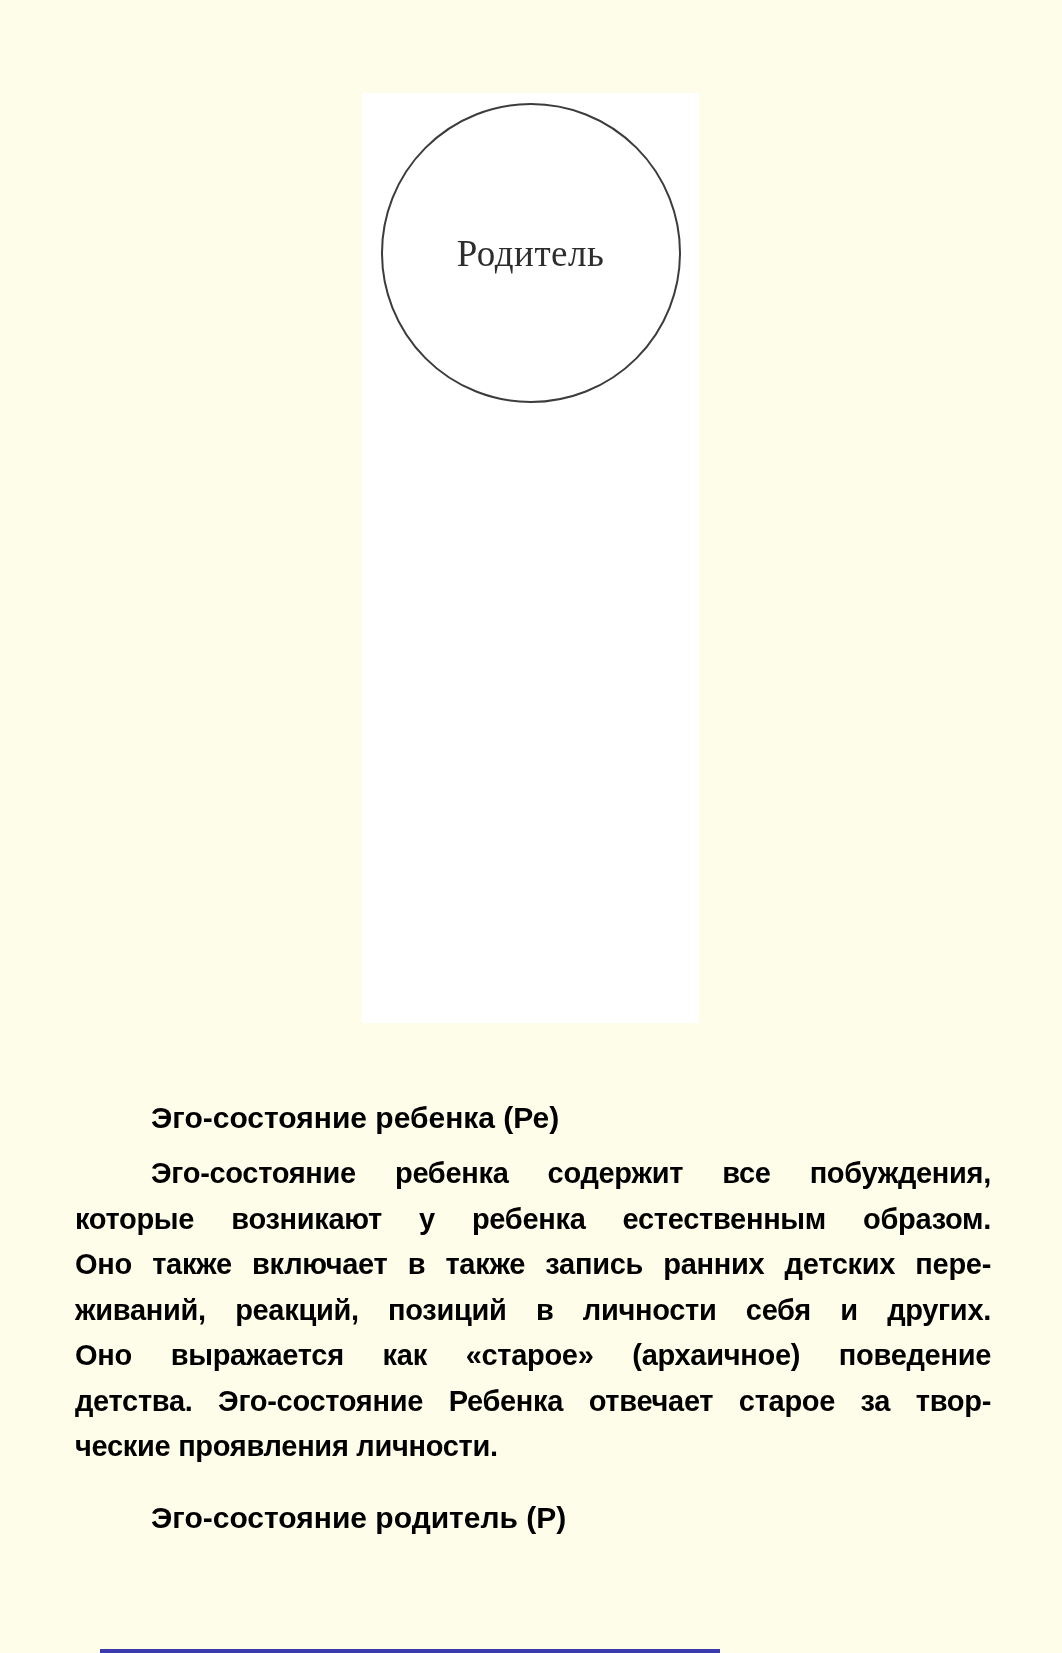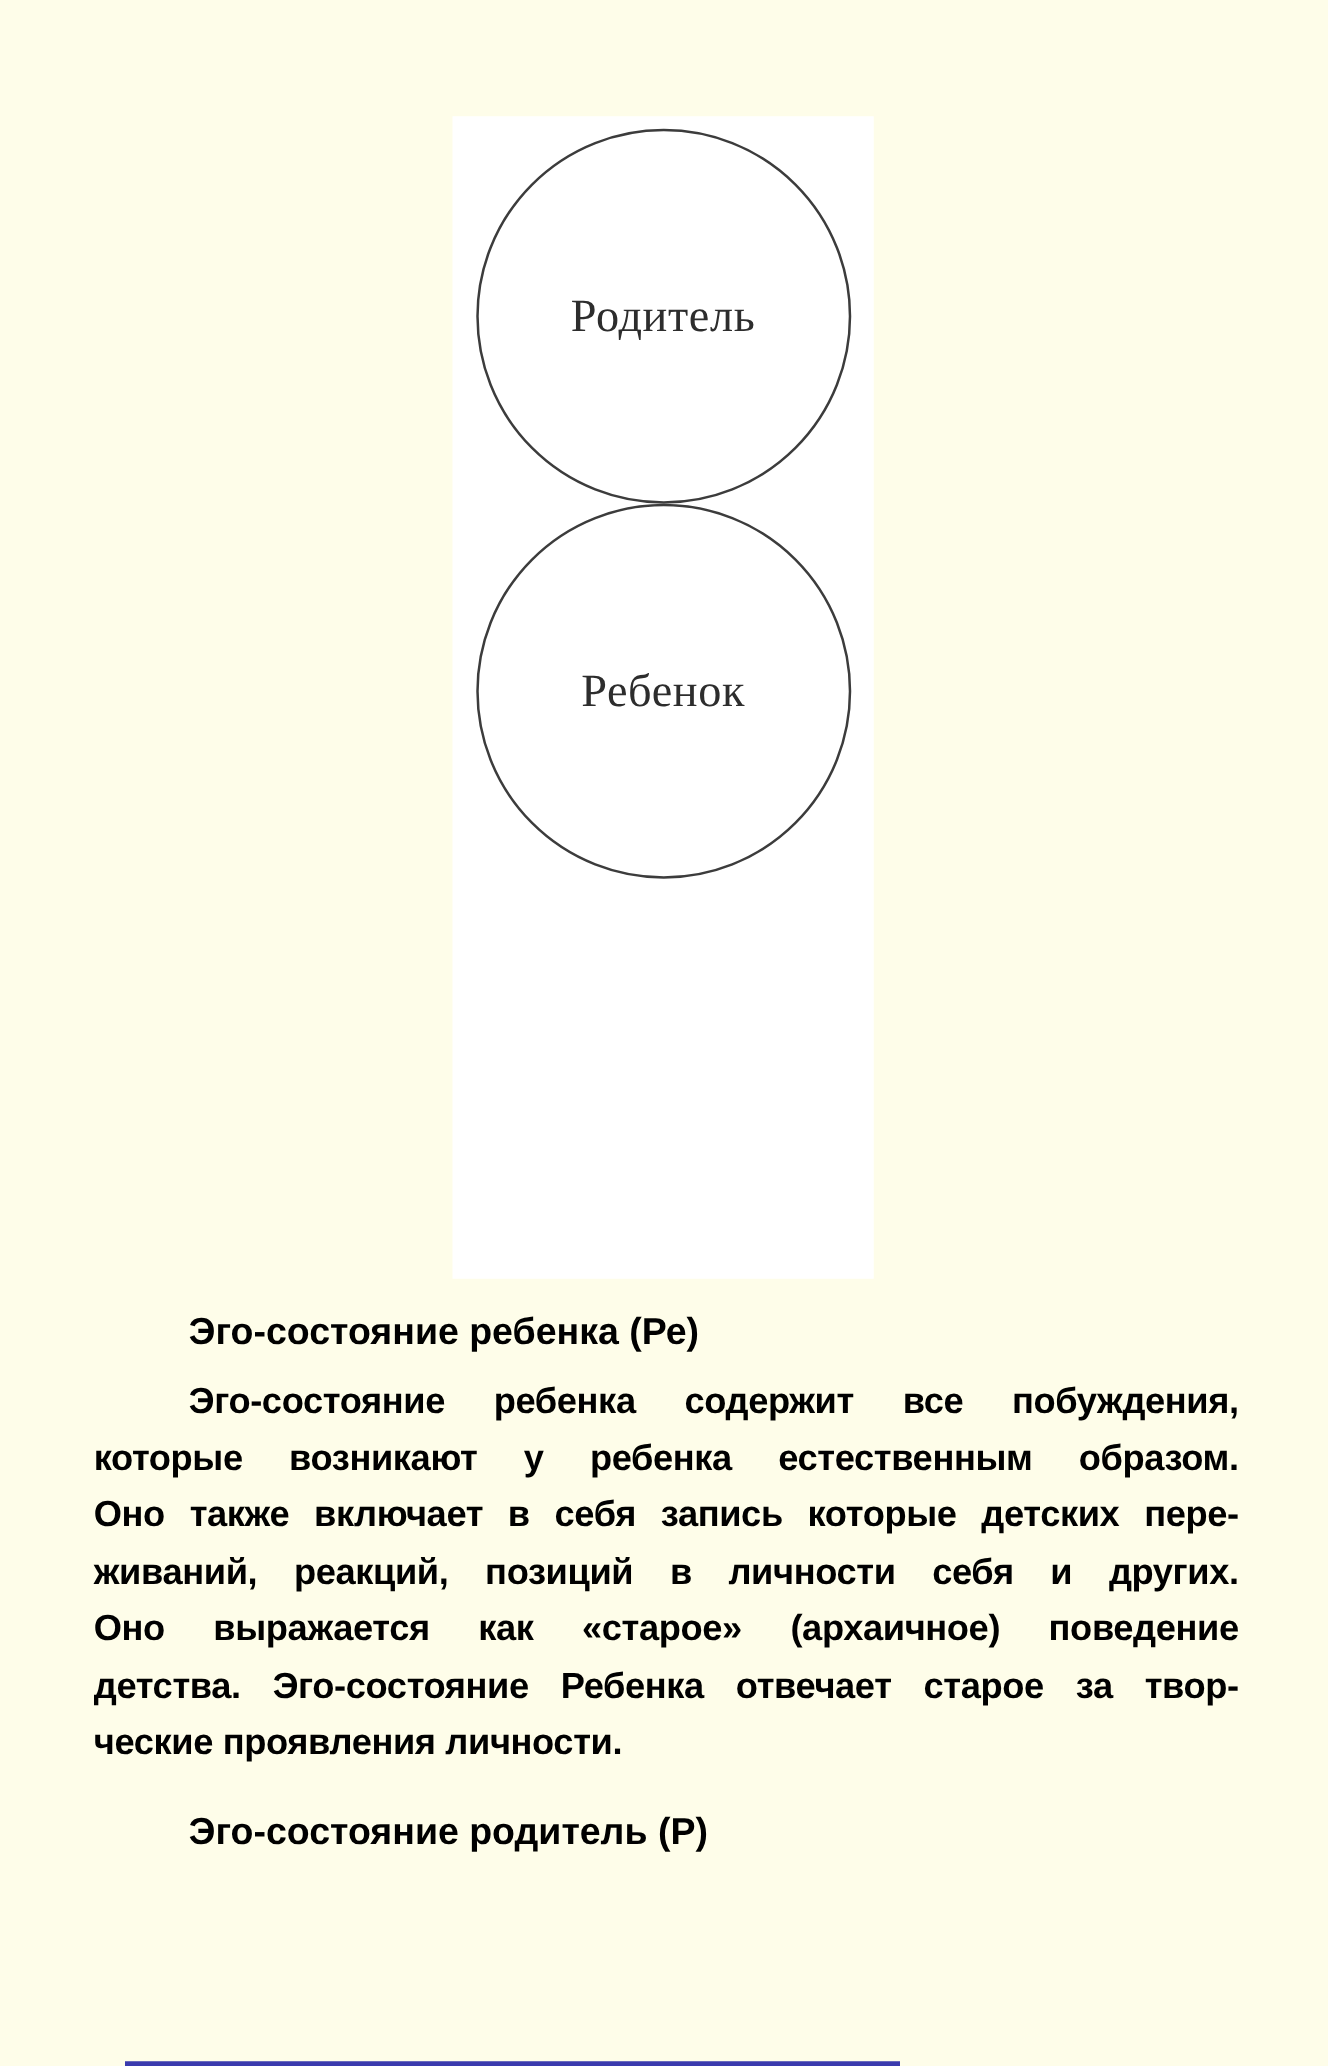--- a/index.html
+++ b/index.html
@@ -41,21 +41,21 @@
     font-family: "Liberation Serif", "DejaVu Serif", serif;
     font-size: 37px;
     color: #2d2d2d;
     letter-spacing: 0.5px;
   }
 
   
   .textblock {
     position: absolute;
     left: 75px;
-    top: 1046px;
+    top: 1098px;
     width: 916px;
     color: #000000;
   }
   .subheading {
     margin: 0;
     padding-left: 76px;
     font-size: 30px;
     font-weight: bold;
     line-height: 40px;
     color: #000000;
@@ -97,32 +97,29 @@
 </style>
 </head>
 <body>
 
 <div class="page">
 
   <div class="diagram-panel">
     <div class="ego-circle first">
       <span class="circle-label">Родитель</span>
     </div>
-    <div class="ego-circle">
-      <span class="circle-label">Ребенок</span>
-    </div>
   </div>
 
   <div class="textblock">
     <h2 class="subheading">Эго-состояние ребенка (Ре)</h2>
 
     <div class="paragraph">
       <div class="pline indent">Эго-состояние ребенка содержит все побуждения,</div>
       <div class="pline">которые возникают у ребенка естественным образом.</div>
-      <div class="pline">Оно также включает в себя запись которые детских пере-</div>
+      <div class="pline">Оно также включает в также запись ранних детских пере-</div>
       <div class="pline">живаний, реакций, позиций в личности себя и других.</div>
       <div class="pline">Оно выражается как «старое» (архаичное) поведение</div>
       <div class="pline">детства. Эго-состояние Ребенка отвечает старое за твор-</div>
       <div class="pline last">ческие проявления личности.</div>
     </div>
 
     <h2 class="subheading second">Эго-состояние родитель (Р)</h2>
   </div>
 
   <div class="cutoff-blue-line"></div>

